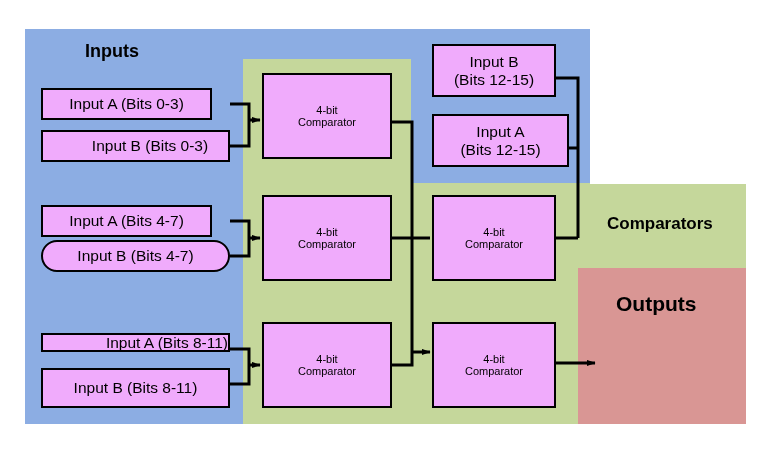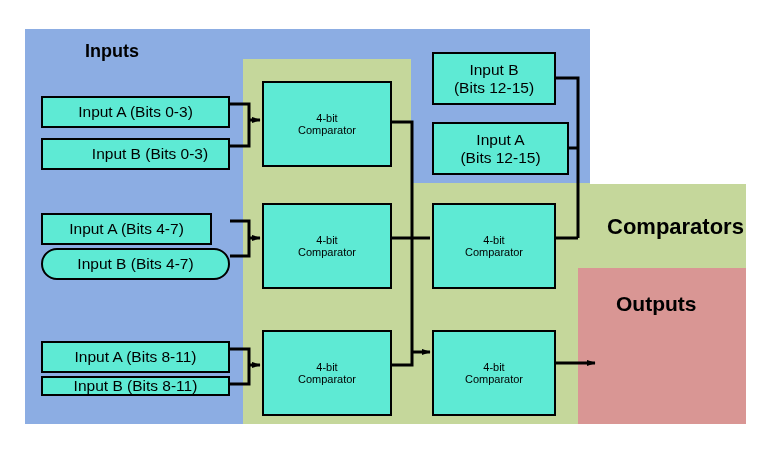--- a/index.html
+++ b/index.html
@@ -18,47 +18,46 @@
     width: 771px;
     height: 449px;
     background: #ffffff;
   }
   .region {
     position: absolute;
   }
   .box {
     position: absolute;
     box-sizing: border-box;
-    background: #5eead4;
+    background: #f0abfc;
     border: 2.5px solid #000000;
     display: flex;
     align-items: center;
     justify-content: center;
     text-align: center;
     color: #000000;
     line-height: 1.12;
-    margin-top: 8px;
   }
   .io-box {
     font-size: 15.5px;
   }
   .cmp-box {
     font-size: 11px;
   }
   .out-box {
     font-size: 16px;
   }
   .region-label {
     position: absolute;
     font-weight: bold;
     color: #000000;
     white-space: nowrap;
   }
   .label-inputs   { font-size: 18px; }
-  .label-cmp      { font-size: 22px; }
+  .label-cmp      { font-size: 17px; }
   .label-outputs  { font-size: 21px; }
   #wires {
     position: absolute;
     left: 0;
     top: 0;
     width: 771px;
     height: 449px;
     pointer-events: none;
   }
 </style>
@@ -115,38 +114,38 @@
       <path d="M412,238 L430,238"></path>
 
       <path d="M556,78 L578,78 L578,238"></path>
       <path d="M556,148 L578,148"></path>
       <path d="M578,238 L545,238" marker-end="url(#arrowL)"></path>
 
       <path d="M556,363 L595,363" marker-end="url(#arrowR)"></path>
     </g>
   </svg>
 
-  <div class="box io-box" style="left:41px; top:88px; width:189px; height:32px;">
+  <div class="box io-box" style="left:41px; top:88px; width:171px; height:32px;">
     <span>Input A (Bits 0-3)</span>
   </div>
   <div class="box io-box" style="left:41px; top:130px; width:189px; height:32px;padding-left:29px;">
     <span>Input B (Bits 0-3)</span>
   </div>
 
   <div class="box io-box" style="left:41px; top:205px; width:171px; height:32px;">
     <span>Input A (Bits 4-7)</span>
   </div>
   <div class="box io-box" style="left:41px; top:240px; width:189px; height:32px;border-radius:16px;">
     <span>Input B (Bits 4-7)</span>
   </div>
 
-  <div class="box io-box" style="left:41px; top:333px; width:189px; height:32px;">
+  <div class="box io-box" style="left:41px; top:333px; width:189px; height:19px;justify-content:flex-end;">
     <span>Input A (Bits 8-11)</span>
   </div>
-  <div class="box io-box" style="left:41px; top:368px; width:189px; height:20px;">
+  <div class="box io-box" style="left:41px; top:368px; width:189px; height:40px;">
     <span>Input B (Bits 8-11)</span>
   </div>
 
   <div class="box io-box multiline" style="left:432px; top:44px; width:124px; height:53px; white-space:pre-line;">
     <span>Input B
 (Bits 12-15)</span>
   </div>
   <div class="box io-box multiline" style="left:432px; top:114px; width:137px; height:53px; white-space:pre-line;">
     <span>Input A
 (Bits 12-15)</span>

